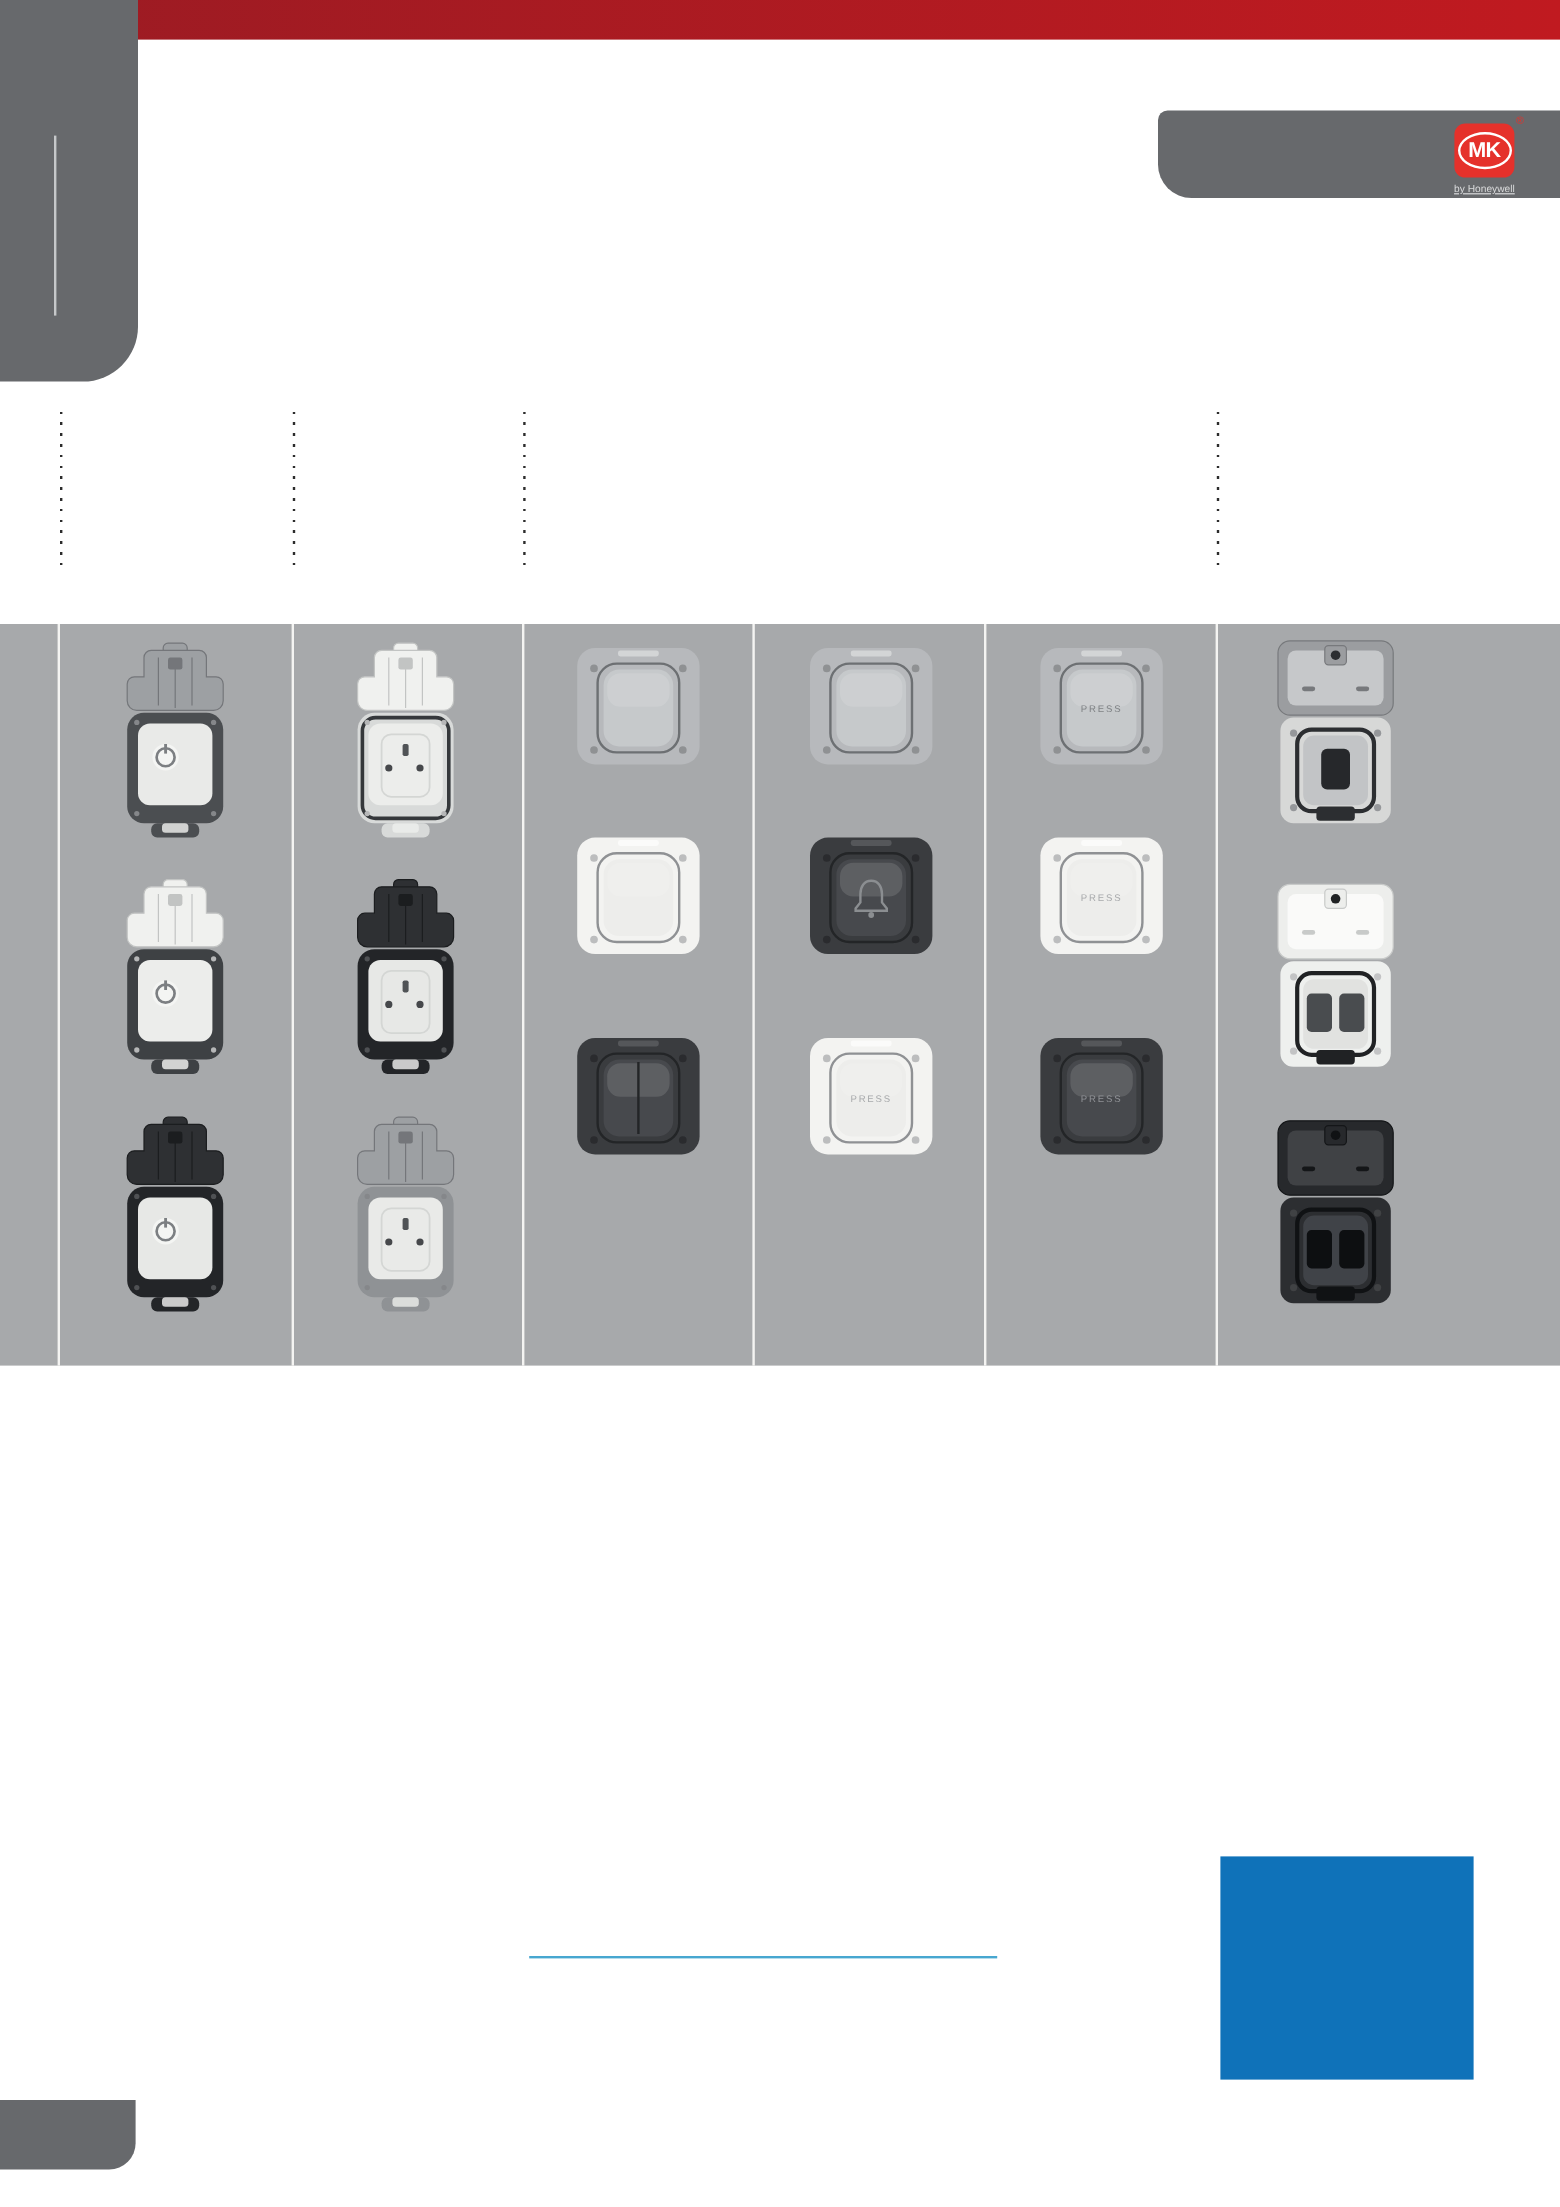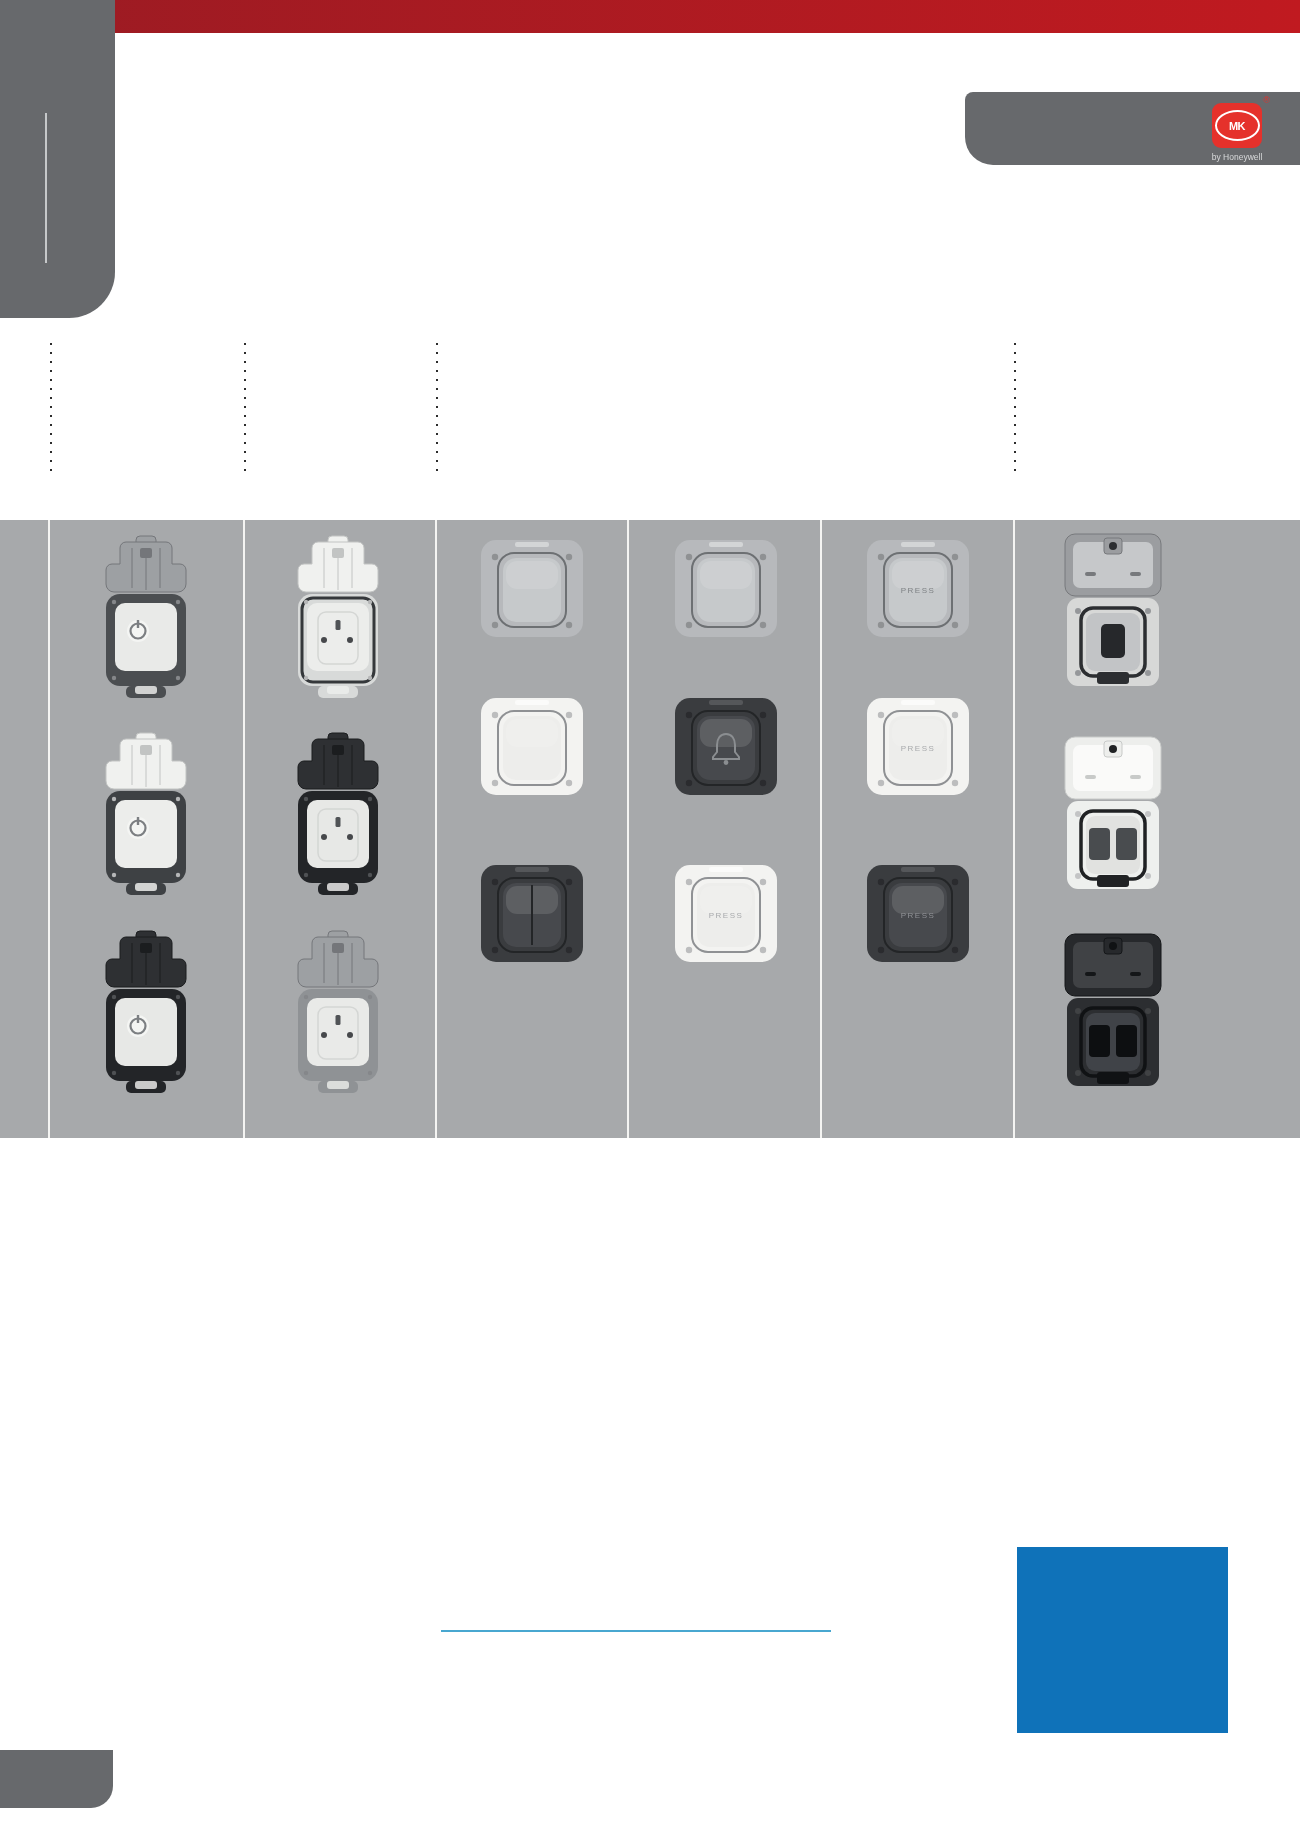--- a/index.html
+++ b/index.html
@@ -10,23 +10,23 @@
 
   .corner-block{position:absolute;left:0;top:0;width:115px;height:318px;
     background:var(--grey-dark);border-bottom-right-radius:46px;}
   .corner-line{position:absolute;left:45px;top:113px;width:2px;height:150px;background:#c6c8ca;}
 
   .logo-box{position:absolute;left:965px;top:92px;width:335px;height:73px;
     background:var(--grey-dark);border-radius:8px 0 0 28px;}
   .mk-logo{position:absolute;left:247px;top:11px;width:50px;height:45px;
     background:var(--logo-red);border-radius:9px;display:flex;align-items:center;justify-content:center;}
   .mk-oval{display:flex;align-items:center;justify-content:center;width:41px;height:27px;
-    border:2.5px solid #fff;border-radius:50%;color:#fff;font-weight:bold;font-size:11px;letter-spacing:-0.5px;}
+    border:2.5px solid #fff;border-radius:50%;color:#fff;font-weight:bold;font-size:18px;letter-spacing:-0.5px;}
   .reg{position:absolute;right:-8px;top:-8px;color:var(--logo-red);font-size:9px;}
-  .tagline{position:absolute;left:227px;top:60px;width:90px;text-align:center;color:#d9dadb;font-size:8.5px;}
+  .tagline{position:absolute;left:227px;top:60px;width:90px;text-align:center;color:#d9dadb;font-size:8.5px;text-decoration:underline;}
 
   .dotline{position:absolute;top:343px;width:2px;height:128px;
     background-image:repeating-linear-gradient(180deg,var(--dot) 0,var(--dot) 2.2px,transparent 2.2px,transparent 9px);}
 
   .band{position:absolute;left:0;top:520px;width:1300px;height:618px;background:var(--band);}
   .sep{position:absolute;top:0;width:2px;height:100%;background:#f4f4f2;}
   .product{position:absolute;}
 
   .blue-rule{position:absolute;left:441px;top:1630px;width:390px;height:2px;background:var(--rule);}
   .blue-square{position:absolute;left:1017px;top:1547px;width:211px;height:186px;background:var(--blue);}

